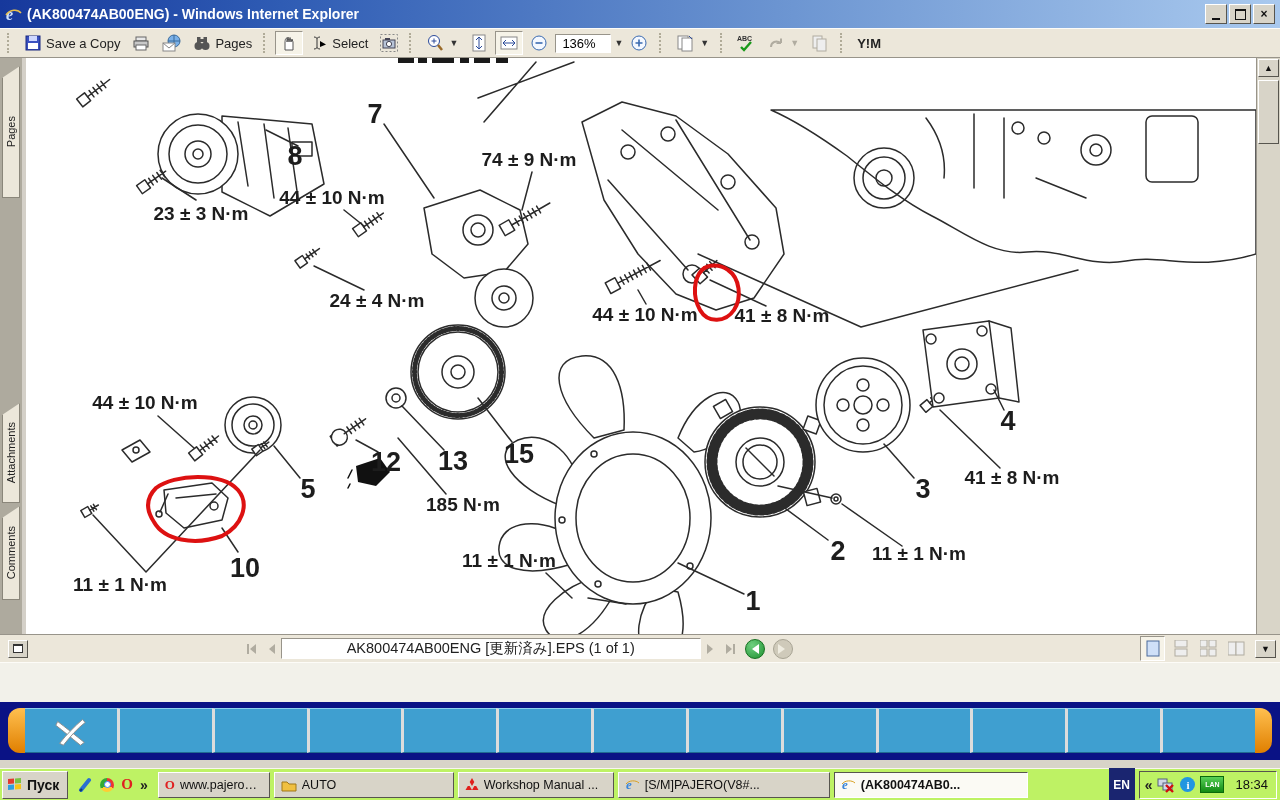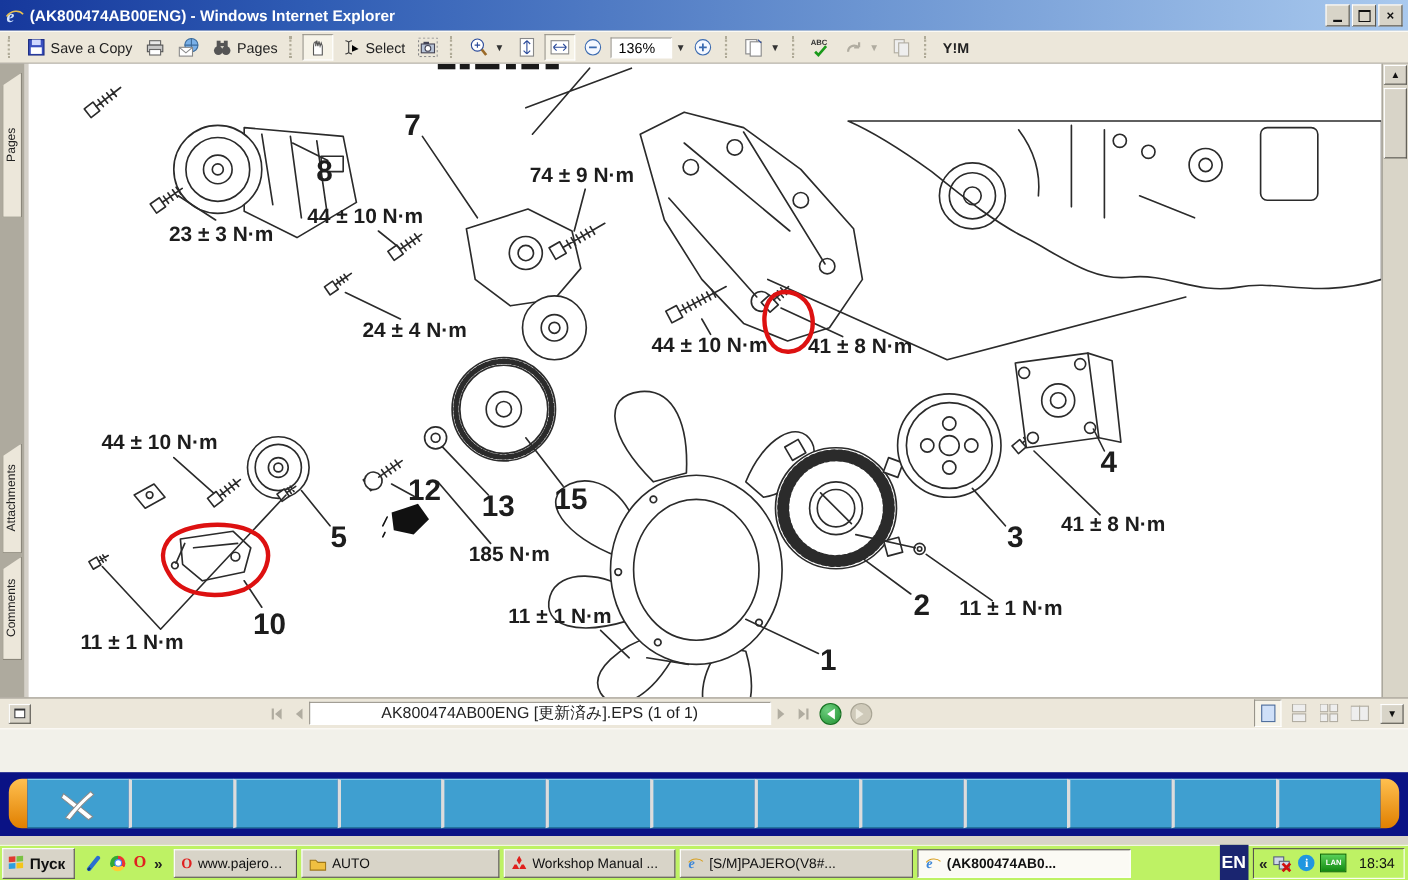--- a/index.html
+++ b/index.html
@@ -77,21 +77,21 @@
   .taskbar{position:absolute;top:768px;left:0;right:0;height:32px;background:#bef264;border-top:1px solid #f8f6f0;
     display:flex;align-items:center;padding:0 2px;box-sizing:border-box;gap:4px;}
   .startbtn{height:26px;padding:0 8px 0 4px;background:#d8d4c8;border:1px solid;border-color:#fff #57554e #57554e #fff;
     display:flex;align-items:center;gap:4px;font-weight:bold;font-size:14px;color:#111;}
   .qlaunch{display:flex;align-items:center;gap:7px;padding:0 6px;}
   .chev{font-weight:bold;font-size:14px;color:#222;}
   .taskbtn{height:26px;background:#d8d4c8;border:1px solid;border-color:#fff #57554e #57554e #fff;
     display:flex;align-items:center;gap:5px;padding:0 6px;font-size:12.5px;color:#111;box-sizing:border-box;overflow:hidden;white-space:nowrap;}
   .taskbtn.active{background:#fbfaf4;border-color:#57554e #fff #fff #57554e;font-weight:bold;}
   .taskbtn .tlabel{overflow:hidden;text-overflow:ellipsis;}
-  .enbox{width:26px;height:34px;background:#1a2570;color:#fff;font-weight:bold;font-size:16px;
+  .enbox{width:26px;height:34px;background:#1a2570;color:#fff;font-weight:bold;font-size:12px;
     display:flex;align-items:center;justify-content:center;margin-left:auto;}
   .tray{height:26px;border:1px solid;border-color:#57554e #fff #fff #57554e;display:flex;align-items:center;gap:5px;
     padding:0 8px 0 5px;margin-right:1px;}
   .clock{font-size:13px;color:#111;margin-left:6px;}
   .infoic{width:15px;height:15px;border-radius:50%;background:#2196e0;color:#fff;font-weight:bold;font-size:11px;
     font-family:"Liberation Serif",serif;display:flex;align-items:center;justify-content:center;}
   .lanic{width:22px;height:15px;background:linear-gradient(#58d058,#128a12);color:#fff;font-size:7px;font-weight:bold;
     display:flex;align-items:center;justify-content:center;border:1px solid #0a6a0a;}
   .operaO{color:#e02020;font-weight:bold;font-size:15px;font-family:"Liberation Serif",serif;}
   .chromeic{width:14px;height:14px;border-radius:50%;background:conic-gradient(#e33 0 33%,#fc3 0 66%,#3a3 0 100%);
@@ -480,21 +480,21 @@
       <div class="lbl t" style="left:756px;top:258px">41 ± 8 N·m</div>
       <div class="lbl n" style="left:982px;top:363px">4</div>
       <div class="lbl t" style="left:986px;top:420px">41 ± 8 N·m</div>
       <div class="lbl n" style="left:897px;top:431px">3</div>
       <div class="lbl n" style="left:812px;top:493px">2</div>
       <div class="lbl t" style="left:893px;top:496px">11 ± 1 N·m</div>
       <div class="lbl n" style="left:727px;top:543px">1</div>
       <div class="lbl t" style="left:483px;top:503px">11 ± 1 N·m</div>
       <div class="lbl n" style="left:493px;top:396px">15</div>
       <div class="lbl n" style="left:427px;top:403px">13</div>
-      <div class="lbl n" style="left:360px;top:388px">12</div>
+      <div class="lbl n" style="left:360px;top:404px">12</div>
       <div class="lbl t" style="left:437px;top:447px">185 N·m</div>
       <div class="lbl n" style="left:282px;top:431px">5</div>
       <div class="lbl t" style="left:119px;top:345px">44 ± 10 N·m</div>
       <div class="lbl n" style="left:219px;top:510px">10</div>
       <div class="lbl t" style="left:94px;top:527px">11 ± 1 N·m</div>
     </div>
 
     <div class="vscroll">
       <div class="sbtn">▲</div>
       <div class="sthumb"></div>

